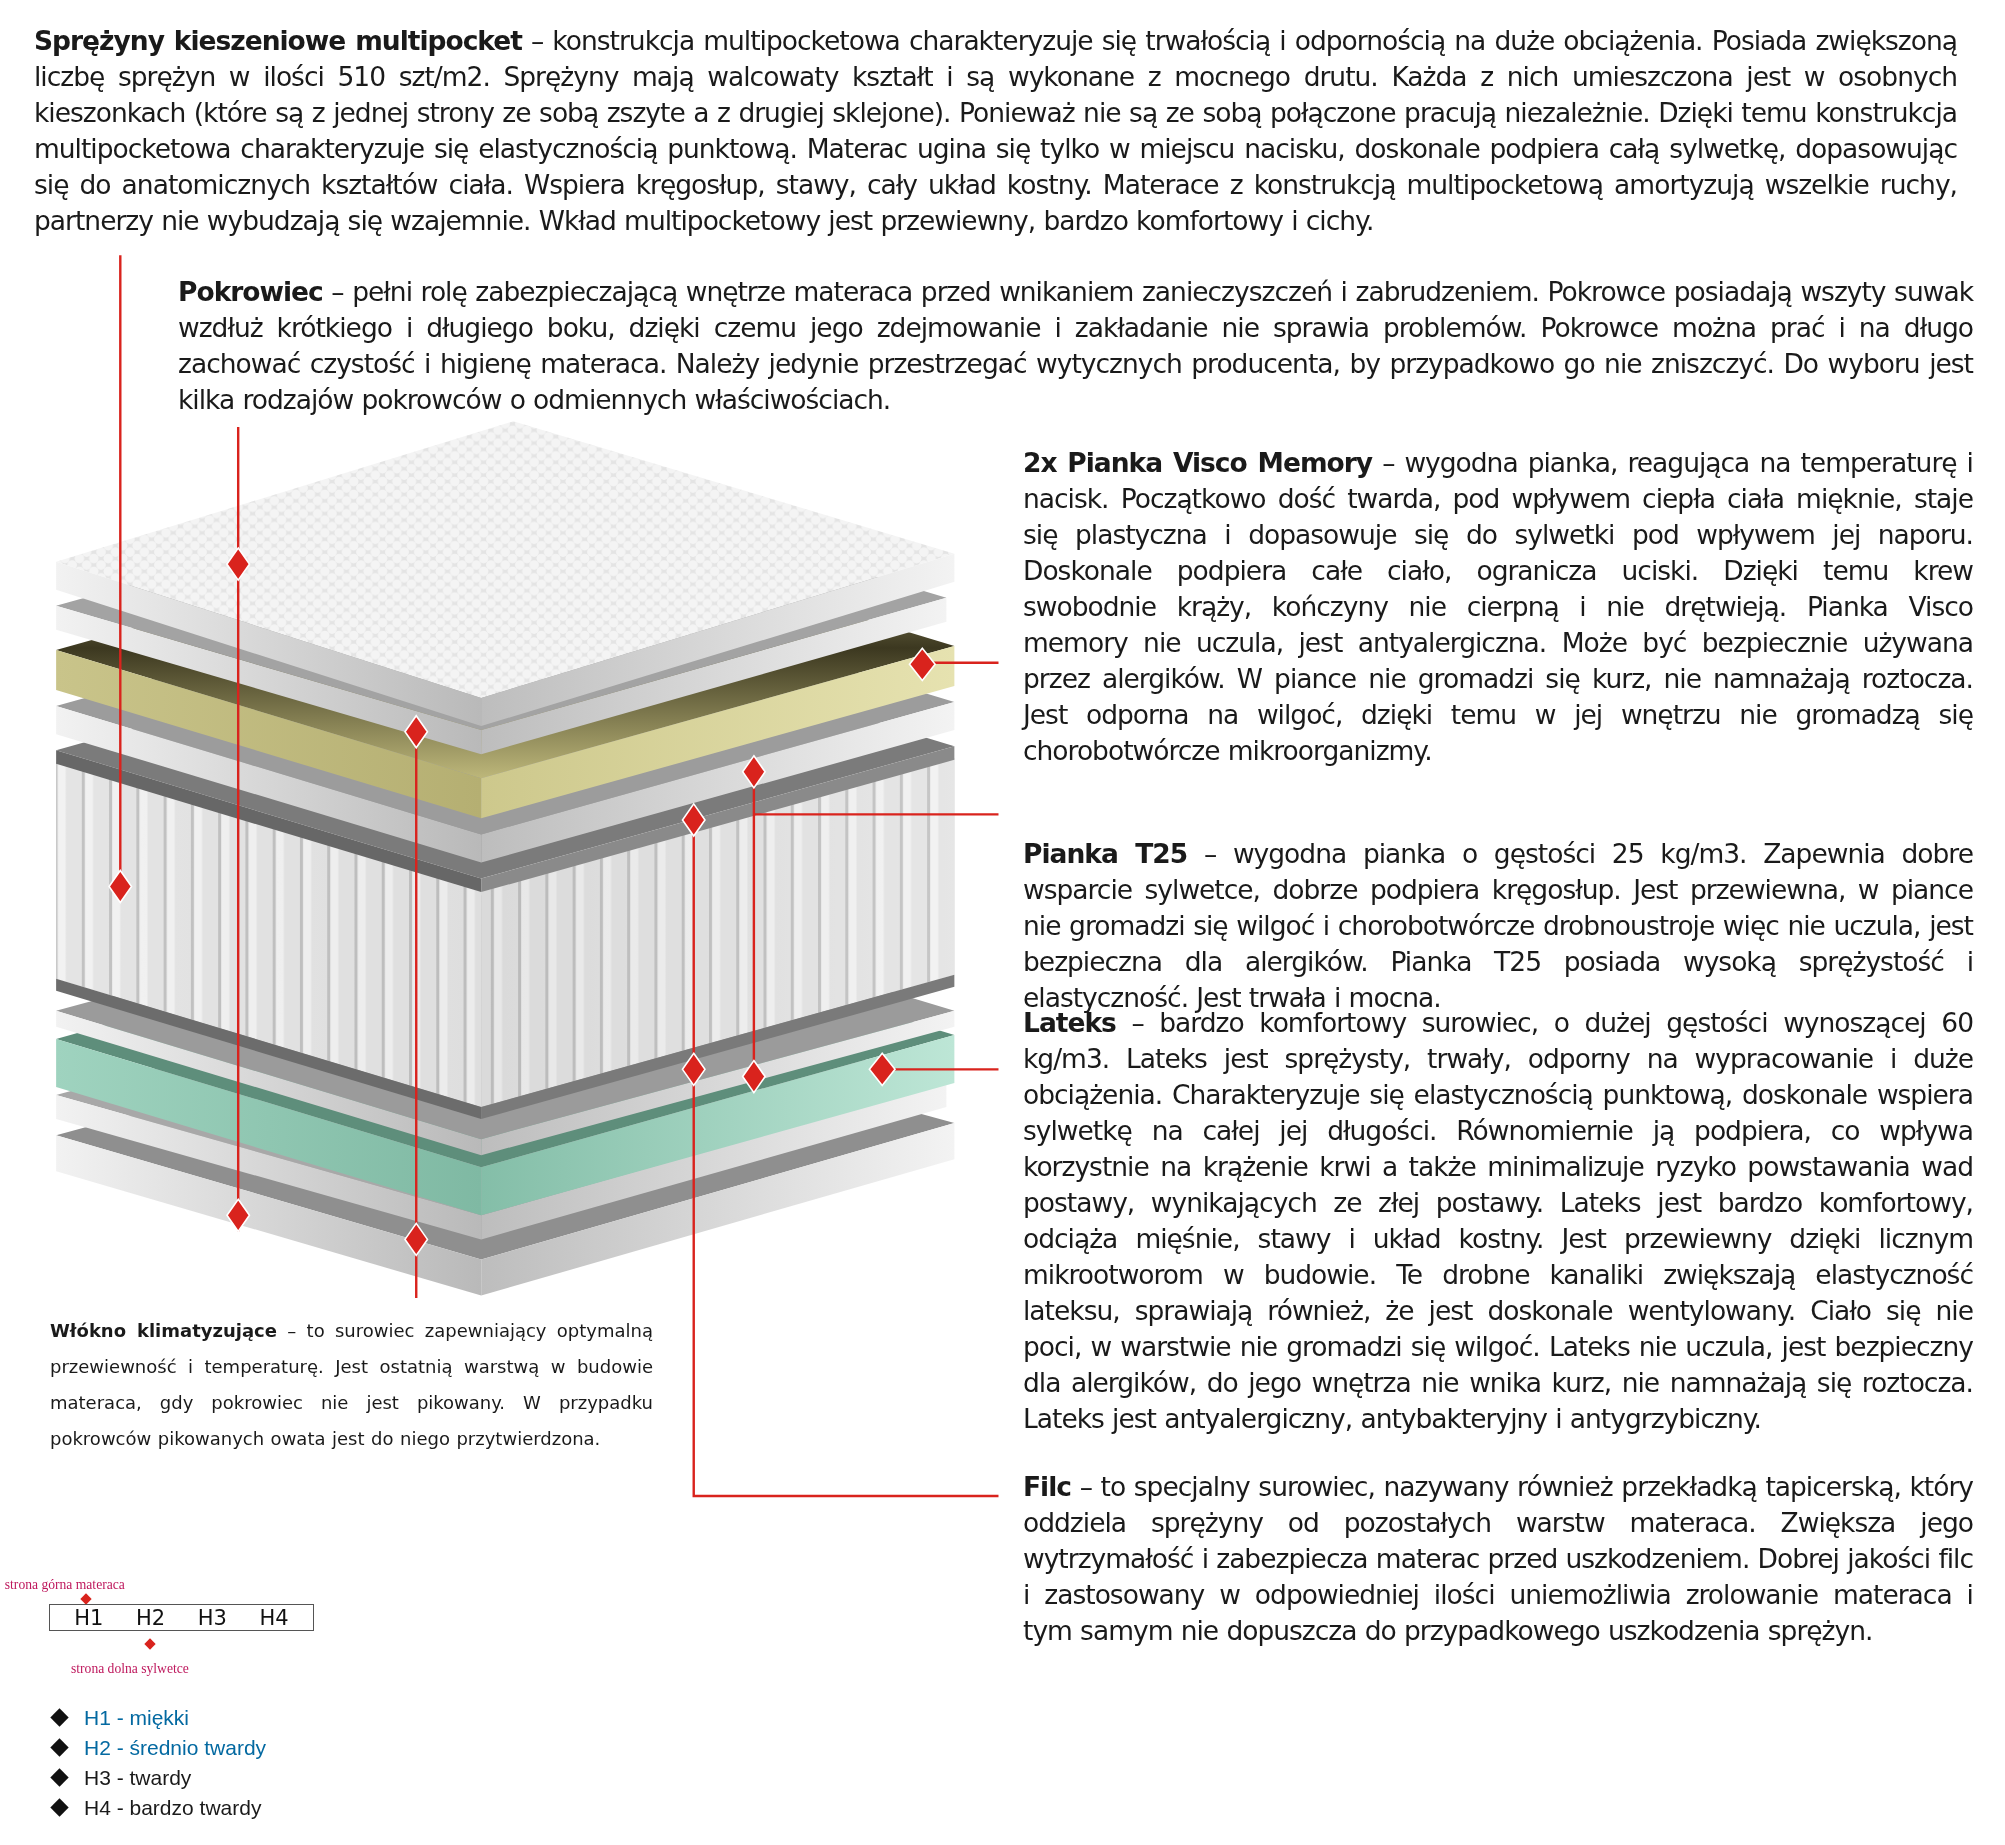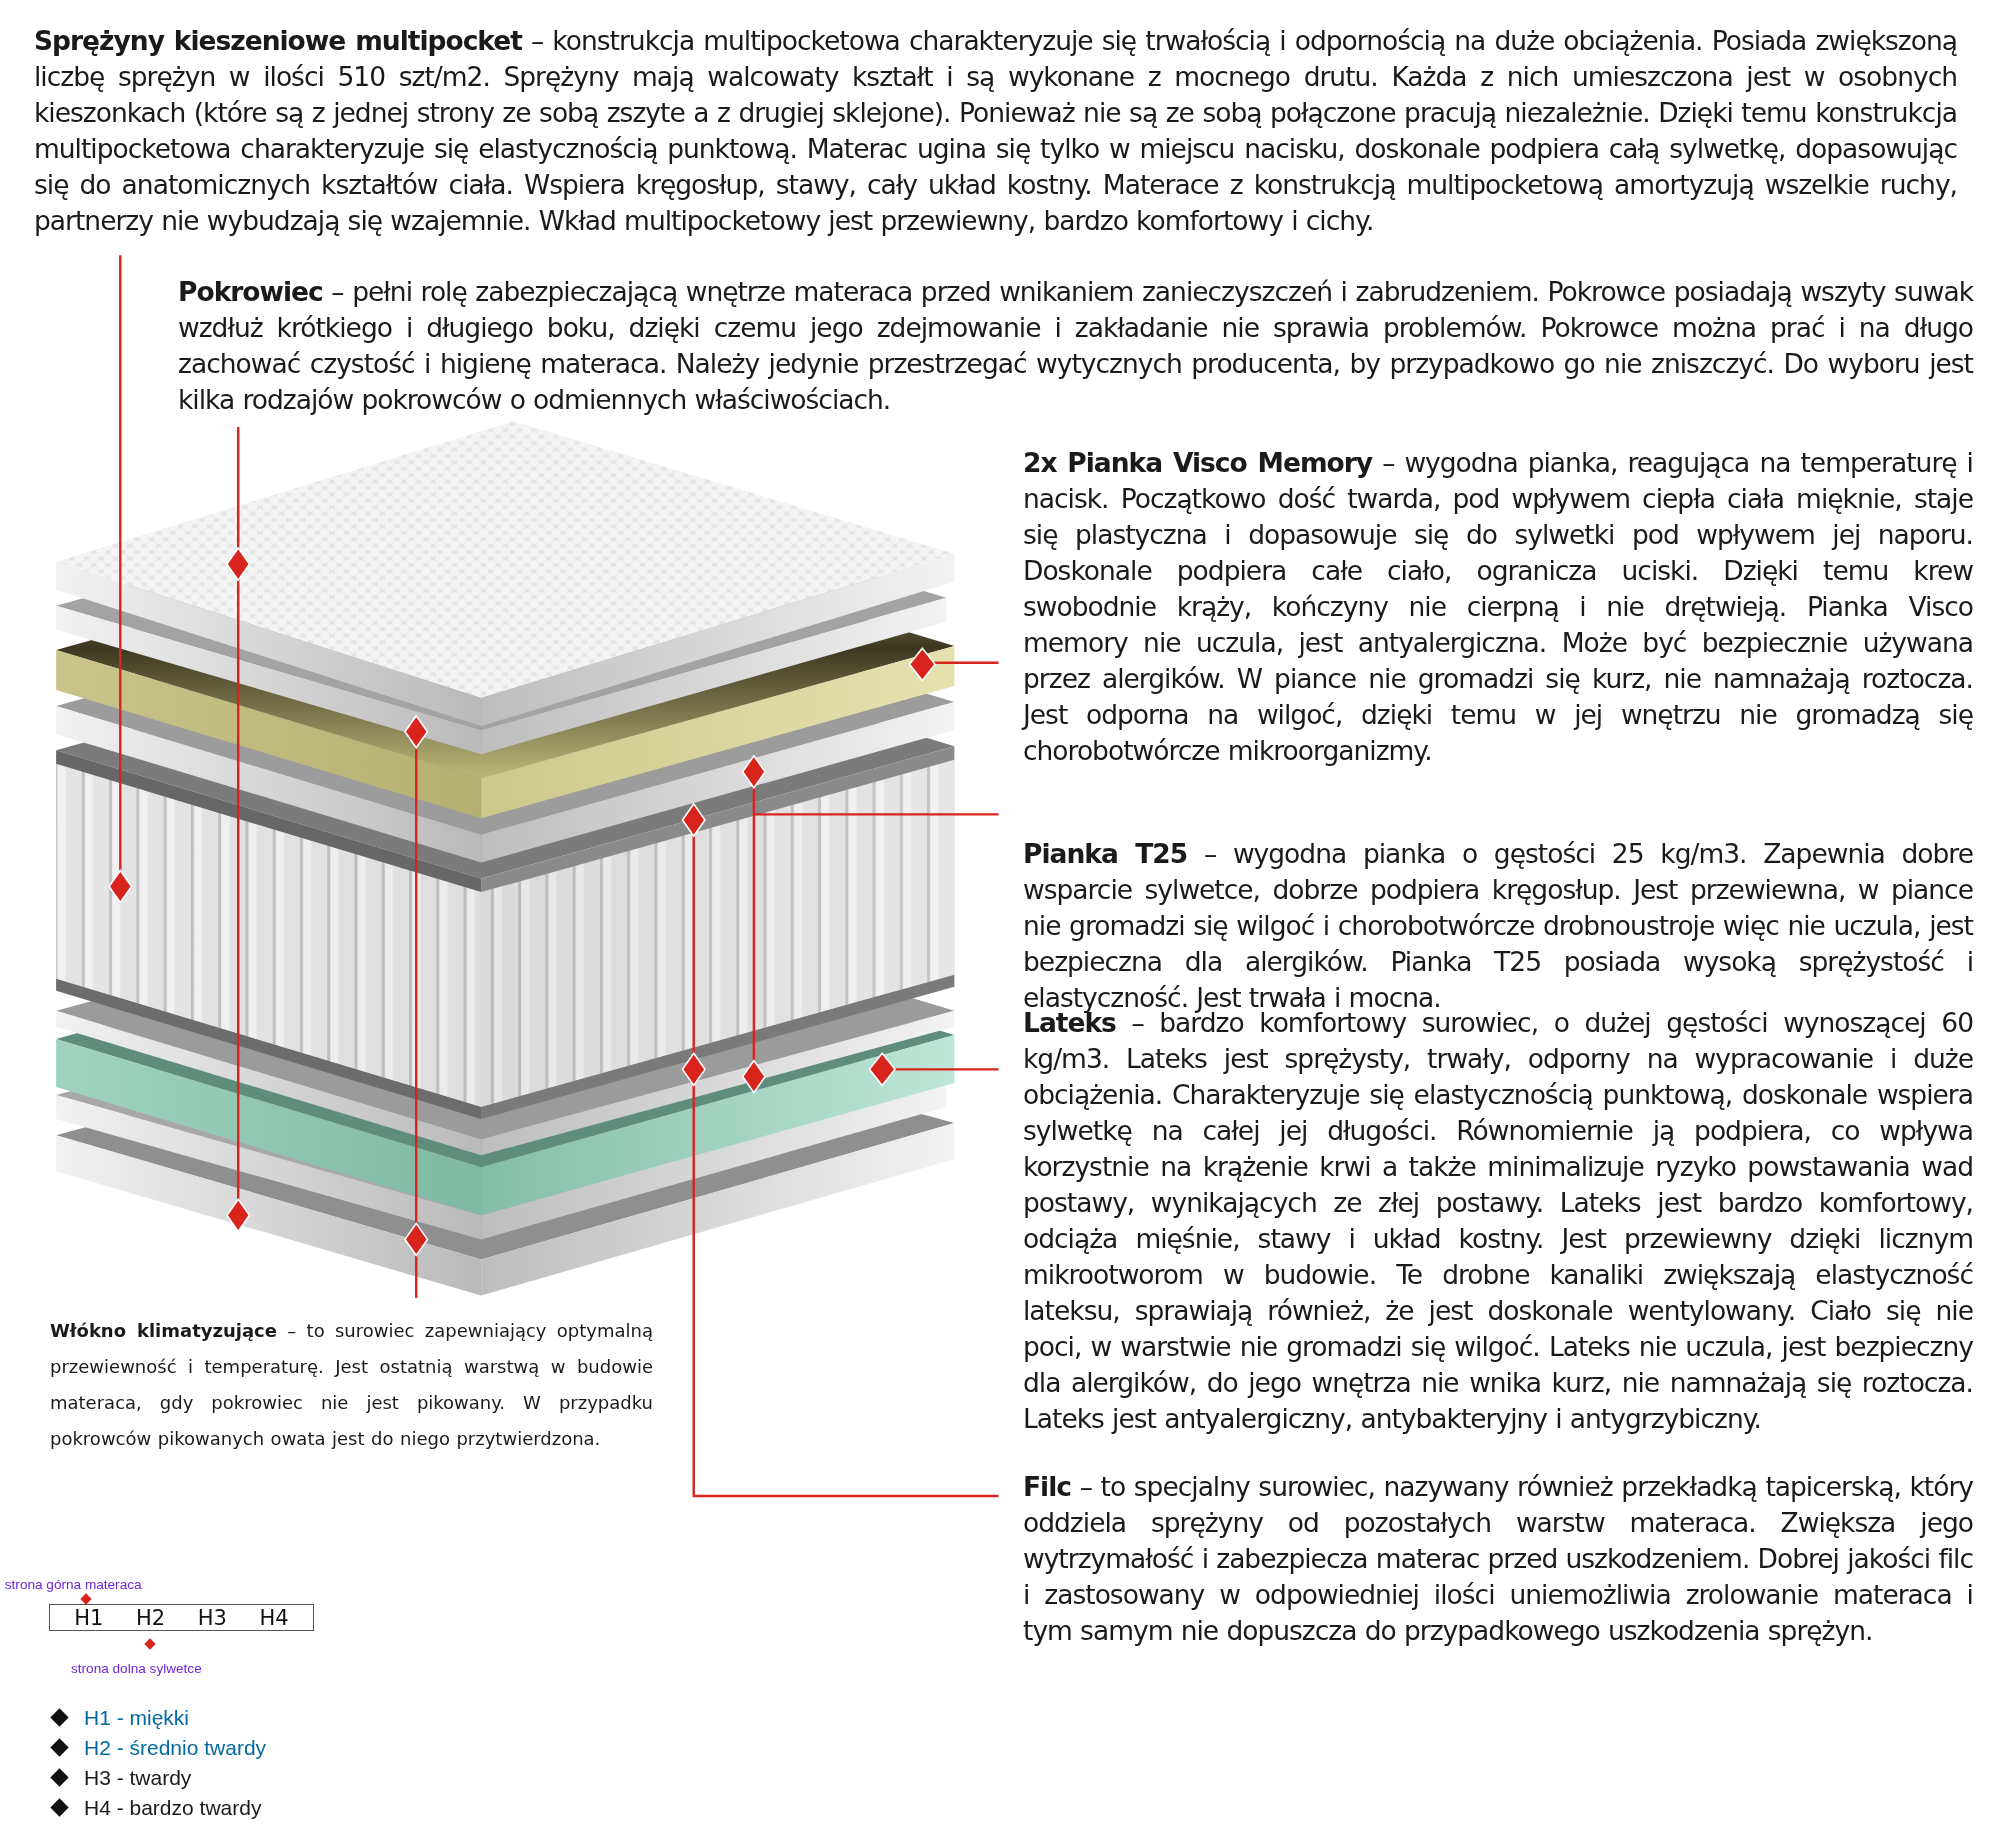--- a/index.html
+++ b/index.html
@@ -12,21 +12,21 @@
   #p-visco { left: 1023px; top: 445px; width: 950px; }
   #p-t25 { left: 1023px; top: 794px; width: 950px; margin-top: 42px; }
   #p-latex { left: 1023px; top: 1005px; width: 950px; }
   #p-felt { left: 1023px; top: 1469px; width: 950px; }
   #p-fiber { left: 50px; top: 1313px; width: 603px; letter-spacing: 0; font-size: 18px; line-height: 36px; }
   .lead { font-weight: bold; }
 
   #illustration { position: absolute; left: 0; top: 0; width: 2005px; height: 1846px; pointer-events: none; }
 
   
-  .small { position: absolute; font-size: 13.6px; color: #6d28d9; font-family: Liberation Sans, sans-serif; }
+  .small { position: absolute; font-size: 13.6px; color: #be185d; font-family: Liberation Serif, serif; }
   #scale-top-label { left: 4.8px; top: 1577px; }
   #scale-bottom-label { left: 71px; top: 1661px; }
   #scale-box { position: absolute; left: 49px; top: 1604px; width: 265px; height: 27px;
                border: 1.2px solid #555; box-sizing: border-box; display: flex;
                justify-content: space-around; align-items: center; font-size: 21px; color: #111; padding: 0 8px; }
   .rdia { position: absolute; width: 8px; height: 8px; background: #d9231d; transform: rotate(45deg); }
   #scale-top-dia { left: 82px; top: 1595px; }
   #scale-bottom-dia { left: 146px; top: 1640px; }
 
   #legend { position: absolute; left: 48px; top: 1703px; }

